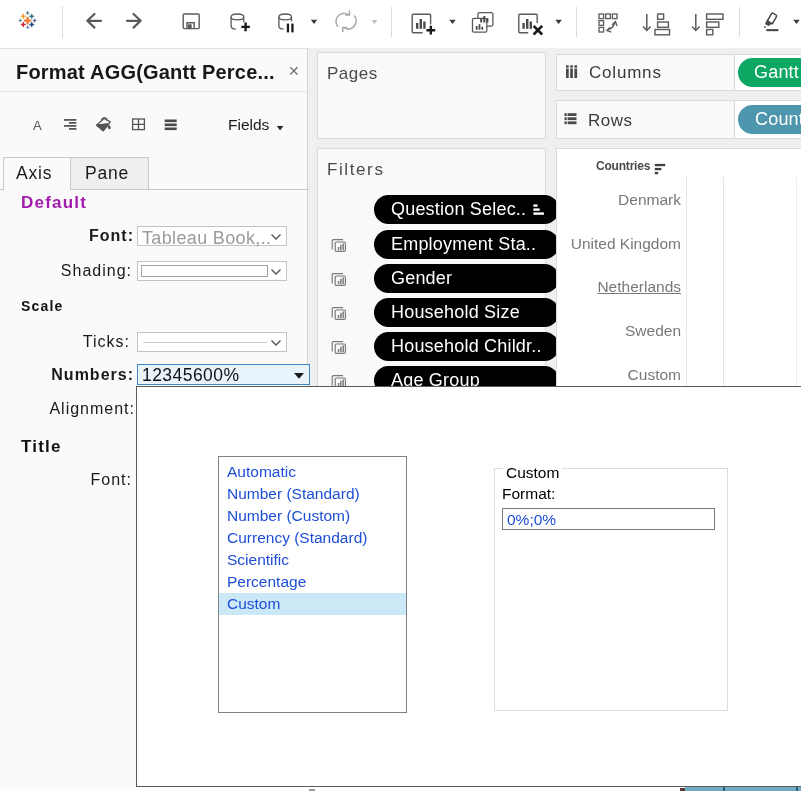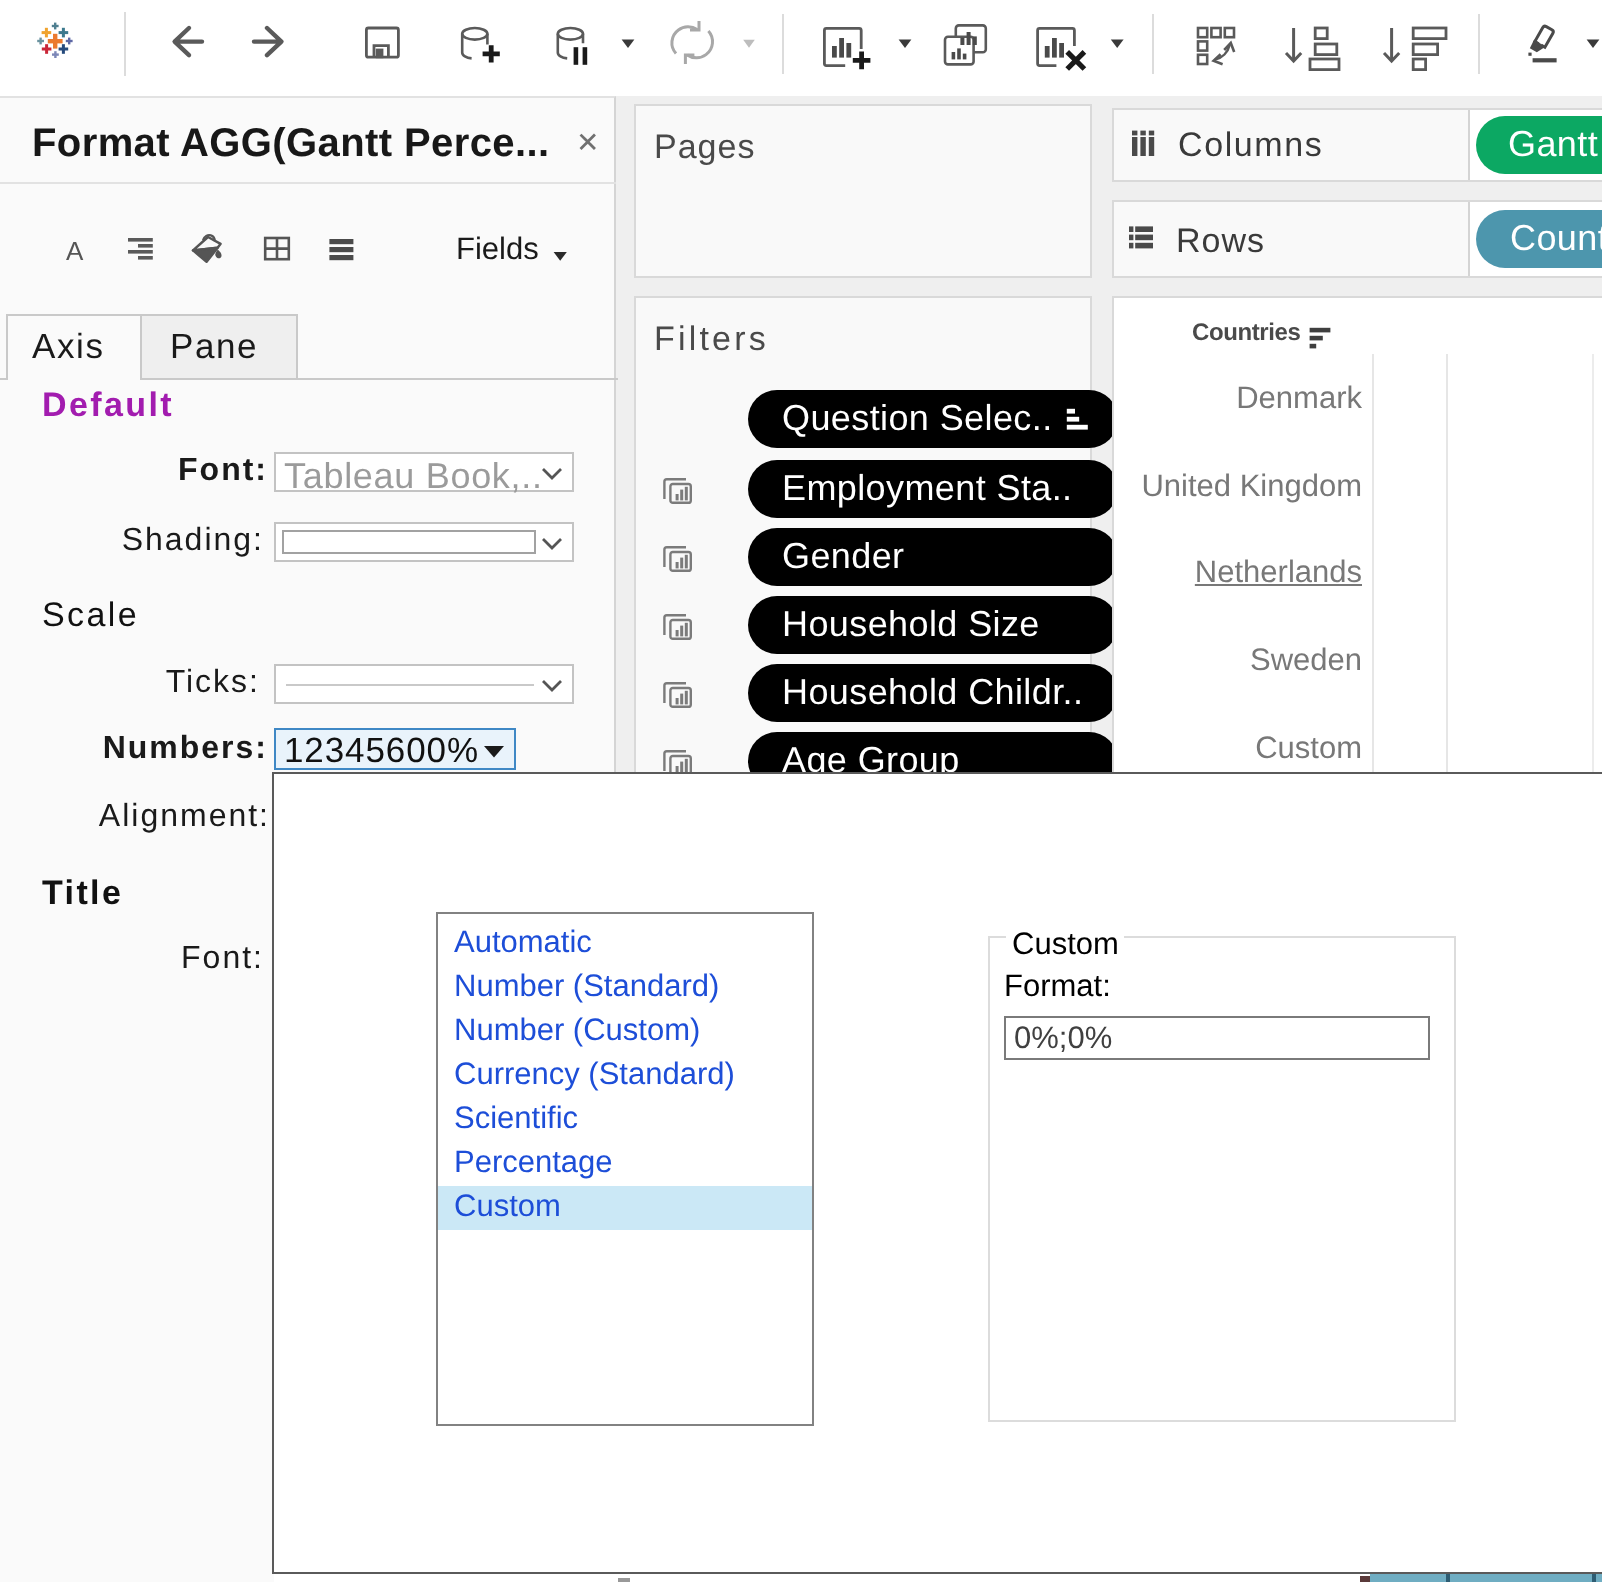--- a/index.html
+++ b/index.html
@@ -202,30 +202,30 @@
     </svg>
   </div>
 <div class="lbl" style="width:132px;top:262px;">Shading:</div>
 <div class="ddown" style="top:261px;">
     <span style="position:absolute;left:3px;top:3px;width:127px;height:12px;background:#fff;border:1px solid #a2a2a2;"></span>
   <svg style="position:absolute;right:4px;top:6px;" width="12" height="8">
       <path d="M1.5 1.5l4.5 4.5 4.5-4.5" stroke="#555" stroke-width="1.4" fill="none"></path>
     </svg>
   </div>
 
-<div class="abs" style="left:21px;top:298px;font-size:17px;letter-spacing:1.2px;font-weight:normal;color:#111;">Scale</div>
+<div class="abs" style="left:21px;top:298px;font-size:14px;letter-spacing:1.2px;font-weight:bold;color:#111;">Scale</div>
 <div class="lbl" style="width:130px;top:333px;">Ticks:</div>
 <div class="ddown" style="top:332px;">
     <span style="position:absolute;left:5px;top:9px;width:124px;height:1px;background:#c9c9c9;"></span>
   <svg style="position:absolute;right:4px;top:6px;" width="12" height="8">
       <path d="M1.5 1.5l4.5 4.5 4.5-4.5" stroke="#555" stroke-width="1.4" fill="none"></path>
     </svg>
   </div>
 <div class="lbl" style="width:134px;top:366px;font-weight:bold;">Numbers:</div>
-<div class="abs" style="left:137px;top:364px;width:121px;height:21px;background:#e9f3fb;border:1px solid #3f88c5;">
+<div class="abs" style="left:137px;top:364px;width:173px;height:21px;background:#e9f3fb;border:1px solid #3f88c5;">
   <span style="position:absolute;left:4px;top:0px;font-size:17.5px;letter-spacing:0.45px;color:#111;">12345600%</span>
   <svg style="position:absolute;right:5px;top:8px;" width="10" height="6">
       <path d="M0 0h10l-5 5.8z" fill="#1a1a1a"></path>
     </svg>
 </div>
 <div class="lbl" style="width:135px;top:400px;">Alignment:</div>
 <div class="abs" style="left:21px;top:437px;font-size:17px;letter-spacing:1.2px;font-weight:bold;color:#111;">Title</div>
 <div class="lbl" style="width:132px;top:471px;">Font:</div>
 
 <div class="panel" style="left:317px;top:52px;width:229px;height:87px;"></div>
@@ -359,21 +359,21 @@
   <div class="li">Currency (Standard)</div>
   <div class="li">Scientific</div>
   <div class="li">Percentage</div>
   <div class="li" style="background:#cbe8f6;">Custom</div>
 </div>
 
 <div class="abs" style="left:494px;top:468px;width:234px;height:243px;border:1px solid #dcdcdc;"></div>
 <div class="abs" style="left:503px;top:464px;background:#fff;padding:0 3px;font-size:15.5px;color:#000;">Custom</div>
 <div class="abs" style="left:502px;top:485px;font-size:15.5px;color:#000;">Format:</div>
 <div class="abs" style="left:502px;top:508px;width:213px;height:22px;background:#fff;border:1px solid #7a7a7a;">
-  <span style="position:absolute;left:4px;top:2px;font-size:15.5px;color:#404040;">0%;0%</span>
+  <span style="position:absolute;left:4px;top:2px;font-size:15.5px;color:#1d4ed8;">0%;0%</span>
 </div>
 
 <div class="abs" style="left:137px;top:787px;width:664px;height:4px;background:#ffffff;"></div>
 <div class="abs" style="left:309px;top:789px;width:6px;height:2px;background:#999;"></div>
 <div class="abs" style="left:680px;top:788px;width:5px;height:3px;background:#5a3a3a;"></div>
 <div class="abs" style="left:685px;top:787px;width:116px;height:4px;background:#6fadc2;"></div>
 <div class="abs" style="left:723px;top:787px;width:2px;height:4px;background:#2e5d73;"></div>
 <div class="abs" style="left:796px;top:787px;width:2px;height:4px;background:#2e5d73;"></div>
 
 </body></html>

